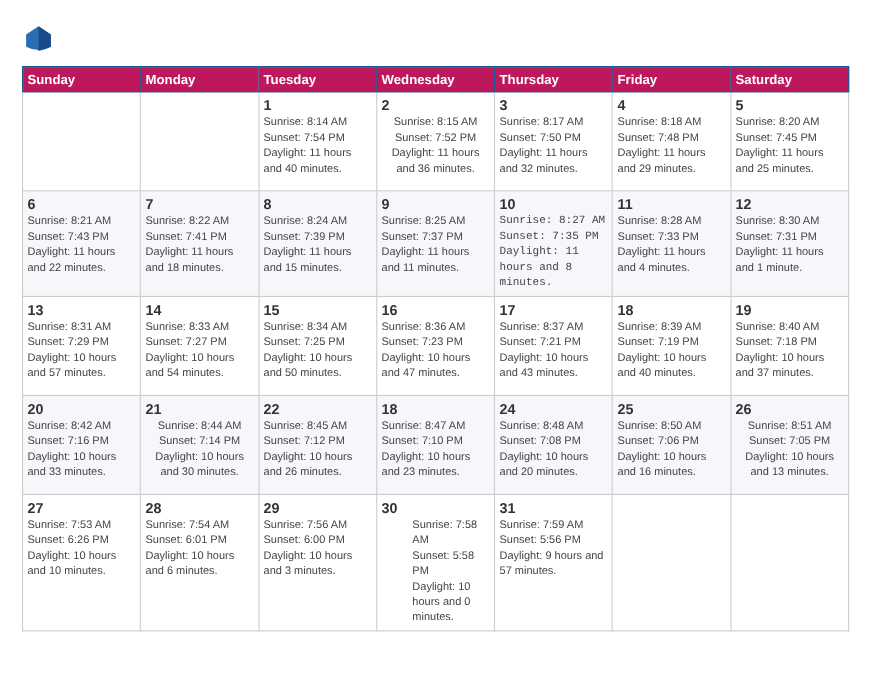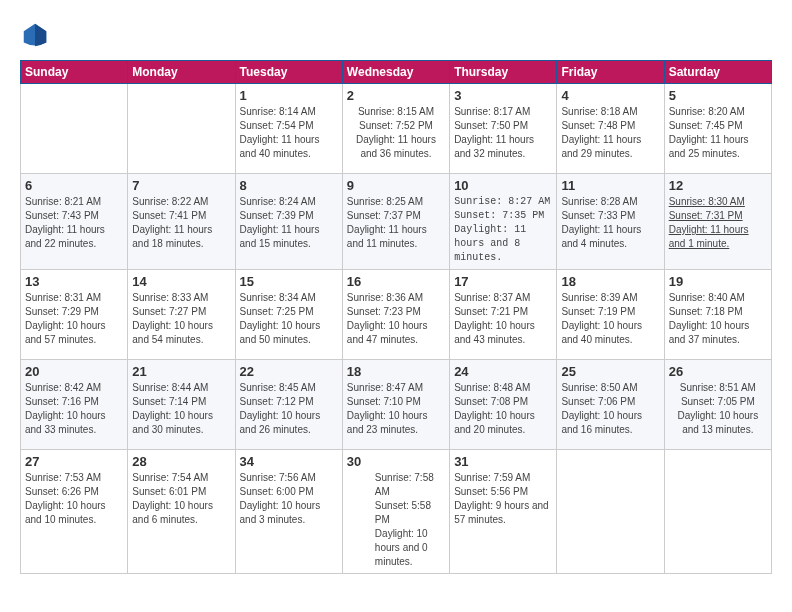--- a/index.html
+++ b/index.html
@@ -181,21 +181,21 @@
 Daylight: 11 hours and 8 minutes.</div>
         </td>
         <td>
           <div class="day-number">11</div>
           <div class="day-info" style="white-space: pre-line;">Sunrise: 8:28 AM
 Sunset: 7:33 PM
 Daylight: 11 hours and 4 minutes.</div>
         </td>
         <td>
           <div class="day-number">12</div>
-          <div class="day-info" style="white-space: pre-line; text-decoration: underline;">Sunrise: 8:30 AM
+          <div class="day-info" style="white-space: pre-line;">Sunrise: 8:30 AM
 Sunset: 7:31 PM
 Daylight: 11 hours and 1 minute.</div>
         </td>
       </tr>
       <tr>
         <td>
           <div class="day-number">13</div>
           <div class="day-info" style="white-space: pre-line;">Sunrise: 8:31 AM
 Sunset: 7:29 PM
 Daylight: 10 hours and 57 minutes.</div>
@@ -239,21 +239,21 @@
       </tr>
       <tr>
         <td>
           <div class="day-number">20</div>
           <div class="day-info" style="white-space: pre-line;">Sunrise: 8:42 AM
 Sunset: 7:16 PM
 Daylight: 10 hours and 33 minutes.</div>
         </td>
         <td>
           <div class="day-number">21</div>
-          <div class="day-info" style="white-space: pre-line;">Sunrise: 8:44 AM
+          <div class="day-info" style="white-space: pre-line; text-align: center;">Sunrise: 8:44 AM
 Sunset: 7:14 PM
 Daylight: 10 hours and 30 minutes.</div>
         </td>
         <td>
           <div class="day-number">22</div>
           <div class="day-info" style="white-space: pre-line;">Sunrise: 8:45 AM
 Sunset: 7:12 PM
 Daylight: 10 hours and 26 minutes.</div>
         </td>
         <td>
@@ -288,21 +288,21 @@
 Sunset: 6:26 PM
 Daylight: 10 hours and 10 minutes.</div>
         </td>
         <td>
           <div class="day-number">28</div>
           <div class="day-info" style="white-space: pre-line;">Sunrise: 7:54 AM
 Sunset: 6:01 PM
 Daylight: 10 hours and 6 minutes.</div>
         </td>
         <td>
-          <div class="day-number">34</div>
+          <div class="day-number">29</div>
           <div class="day-info" style="white-space: pre-line;">Sunrise: 7:56 AM
 Sunset: 6:00 PM
 Daylight: 10 hours and 3 minutes.</div>
         </td>
         <td>
           <div class="day-number">30</div>
           <div class="day-info" style="white-space: pre-line; margin-left: 28px;">Sunrise: 7:58 AM
 Sunset: 5:58 PM
 Daylight: 10 hours and 0 minutes.</div>
         </td>

